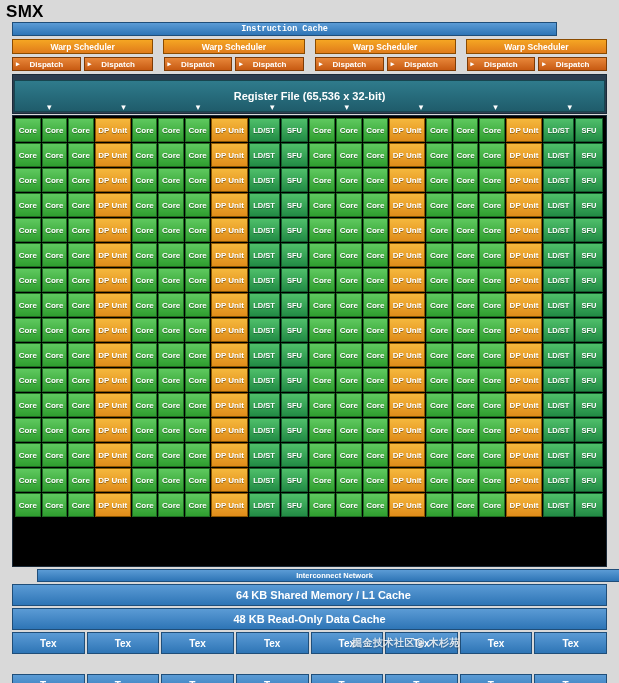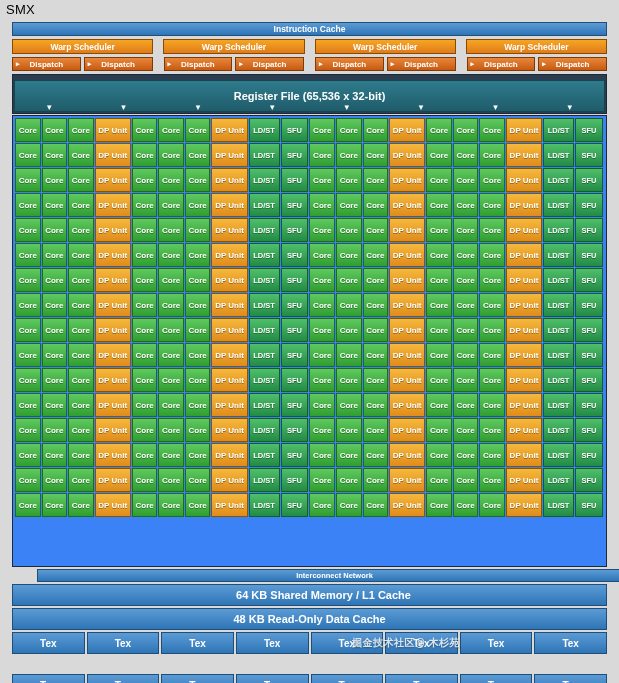--- a/index.html
+++ b/index.html
@@ -15,22 +15,22 @@
     width: 619px;
     height: 683px;
     background: #d9d9d9;
     overflow: hidden;
   }
   
   .smx-title {
     position: absolute;
     left: 6px;
     top: 2px;
-    font-size: 13px;
-    font-weight: normal;
+    font-size: 17px;
+    font-weight: bold;
     color: #000000;
     letter-spacing: 0.3px;
   }
   
   .bar {
     box-sizing: border-box;
     border: 1px solid #1b3a4b;
     color: #ffffff;
     font-size: 9px;
     font-weight: bold;
@@ -38,25 +38,26 @@
     display: flex;
     align-items: center;
     justify-content: center;
     overflow: hidden;
     white-space: nowrap;
   }
   .instr-cache {
     position: absolute;
     left: 12px;
     top: 22px;
-    width: 595px;
+    width: 545px;
     height: 14px;
     background: linear-gradient(#5b9bd5, #2e75b6);
     border: 1px solid #1f4e79;
     font-size: 8.5px;
+    font-family: Liberation Mono, monospace;
   }
   .warp-row {
     position: absolute;
     left: 12px;
     top: 39px;
     width: 595px;
     height: 15px;
     display: flex;
     gap: 10px;
   }
@@ -147,21 +148,21 @@
     font-size: 9px;
     line-height: 12px;
   }
   
   .core-area {
     position: absolute;
     left: 12px;
     top: 115px;
     width: 595px;
     height: 452px;
-    background: #3b82f6;
+    background: #000000;
     border: 1px solid #1b2a38;
     box-sizing: border-box;
     padding: 2px 2px;
   }
   .core-row {
     display: flex;
     height: 24px;
     margin-bottom: 1px;
   }
   .cell {

